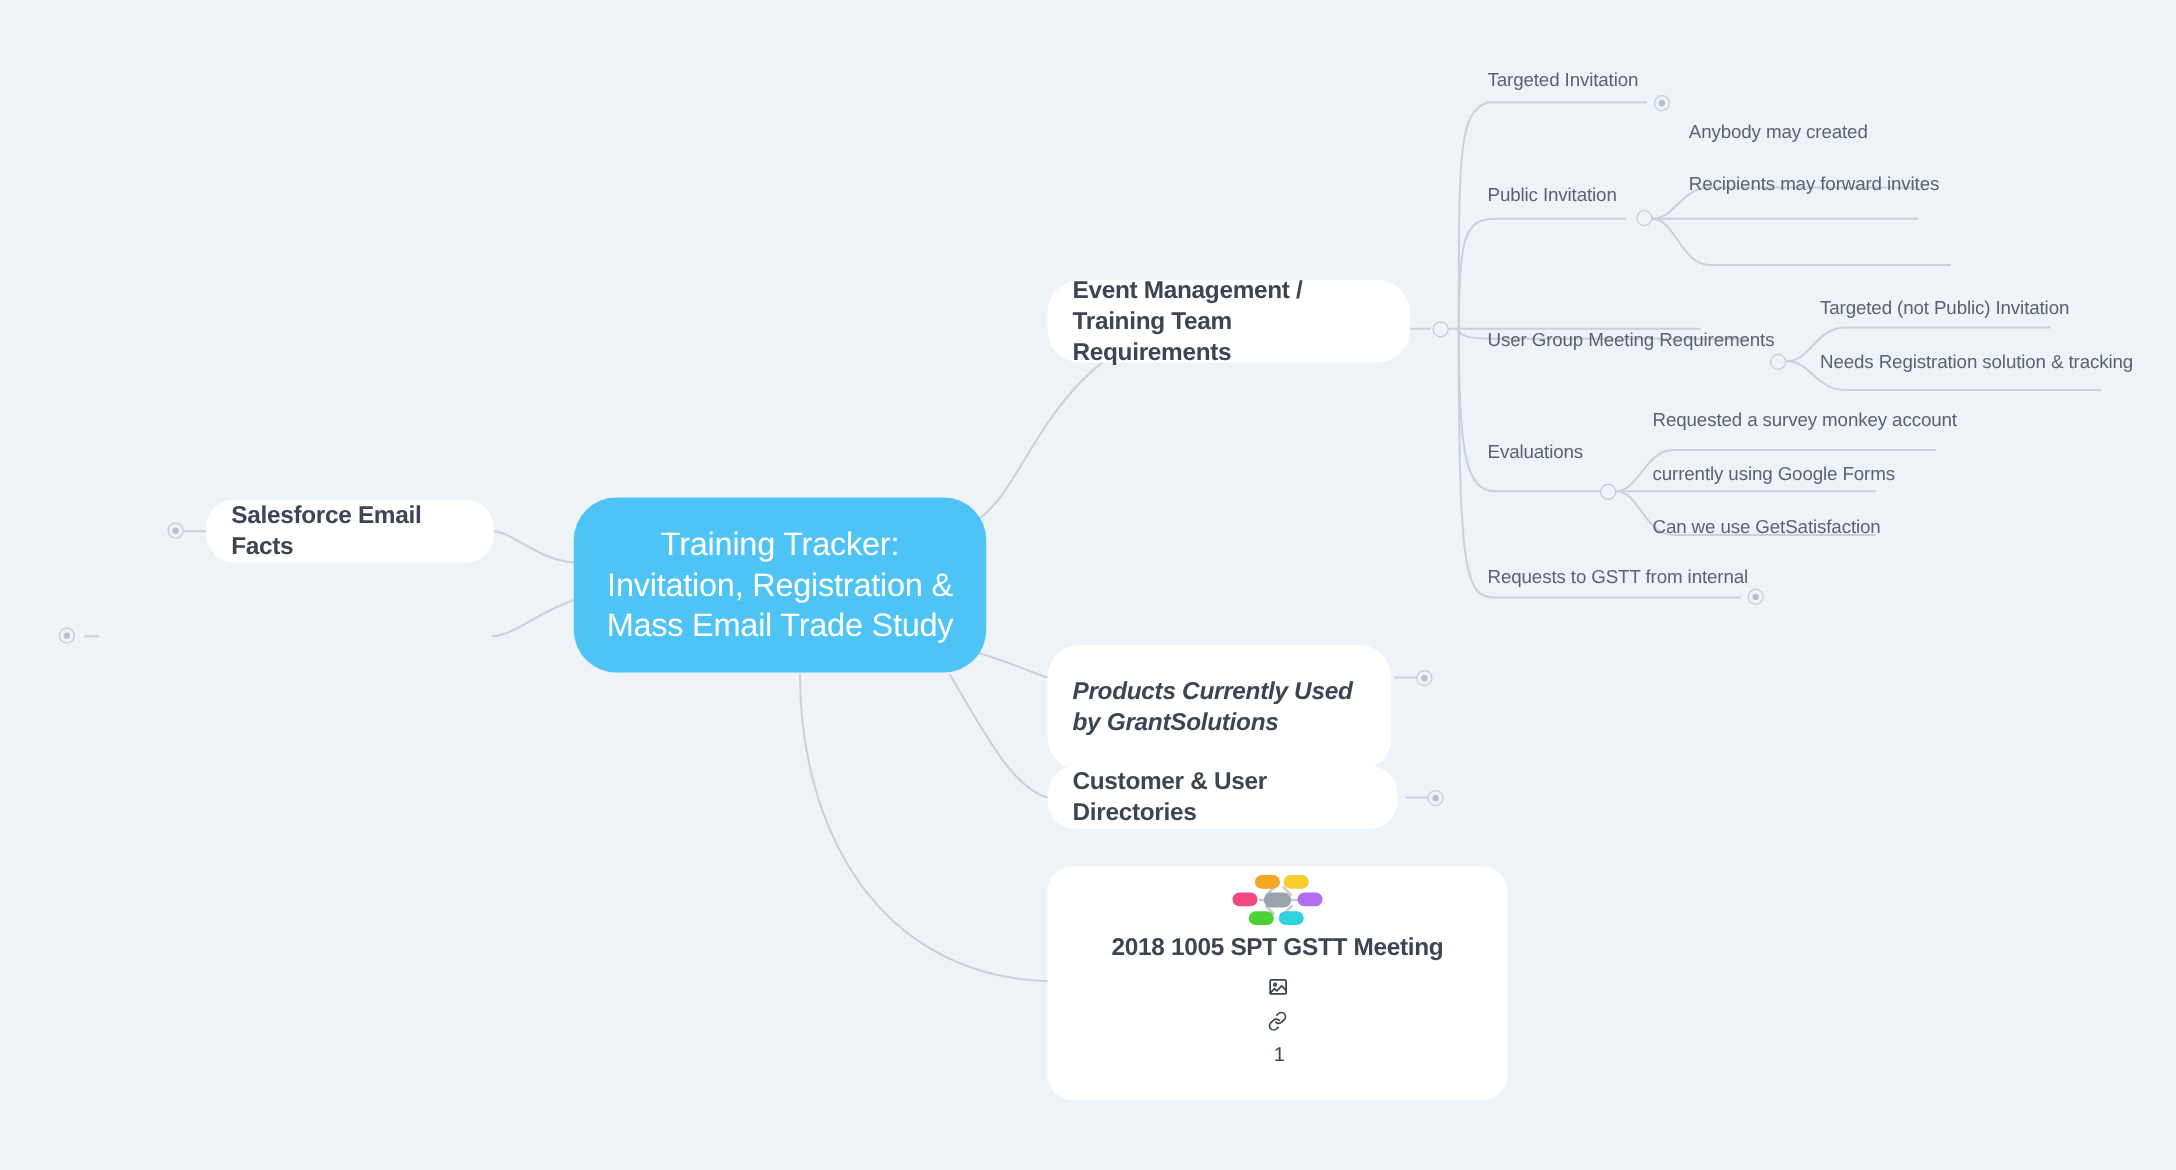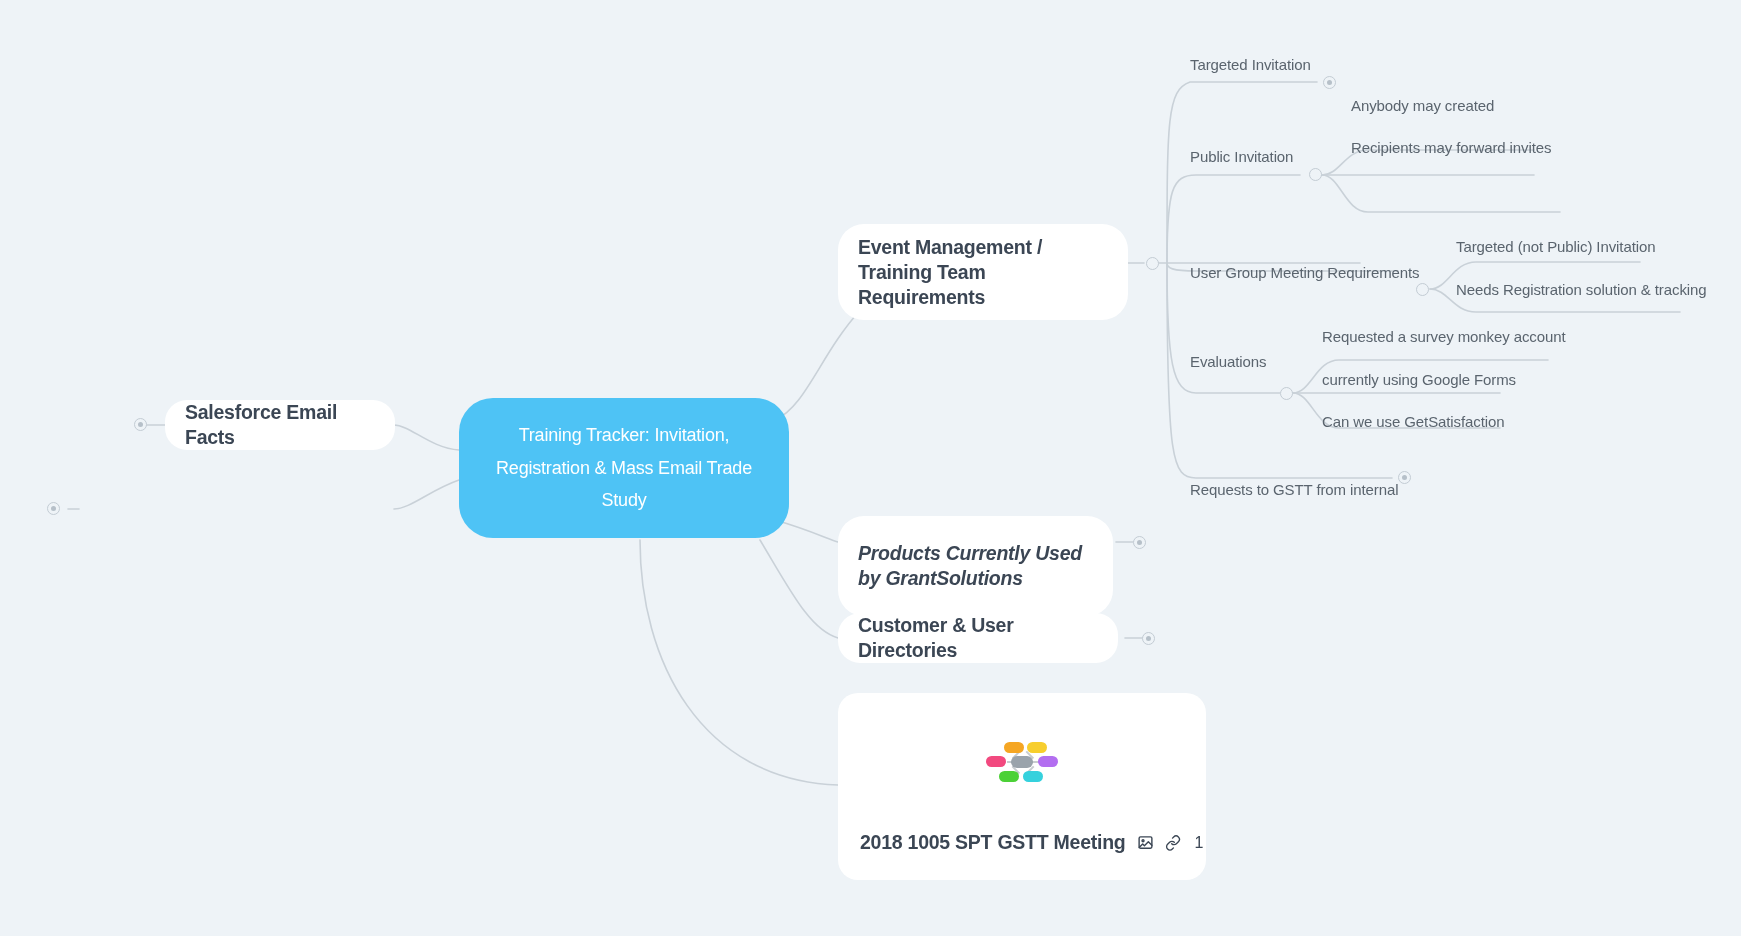--- a/index.html
+++ b/index.html
@@ -39,21 +39,21 @@
 
   
   .root-node {
     background: #4ec3f5;
     border-radius: 34px;
     color: #ffffff;
     display: flex;
     align-items: center;
     justify-content: center;
     text-align: center;
-    font-size: 18px;
+    font-size: 26px;
     line-height: 32.5px;
     font-weight: 400;
     padding: 0 22px;
     letter-spacing: -0.2px;
   }
 
   
   .card-node {
     background: #ffffff;
     border-radius: 22px;
@@ -116,20 +116,21 @@
     flex: 1 1 auto;
     display: flex;
     align-items: center;
     justify-content: center;
   }
   .image-card .caption-row {
     display: flex;
     align-items: center;
     gap: 11px;
     padding: 0 22px 26px 22px;
+    flex-direction: column;
   }
   .image-card .caption-text {
     color: #3b4654;
     font-weight: 700;
     font-size: 19.5px;
     letter-spacing: -0.25px;
     white-space: nowrap;
   }
   .meta-icon {
     display: inline-flex;
@@ -218,21 +219,21 @@
 Mass Email Trade Study</span>
   </div>
 
   <div class="node card-node" style="left:165px; top:400px; width:230px; height:50px;">
     <span>Salesforce Email Facts</span>
   </div>
   <div class="handle collapsed" style="left:134px; top:418px;"></div>
 
   <div class="handle collapsed" style="left:47px; top:502px;"></div>
 
-  <div class="node card-node two-line" style="left:838px; top:224px; width:290px; height:96px;">
+  <div class="node card-node two-line" style="left:838px; top:224px; width:290px; height:66px;">
     <span>Event Management / Training Team Requirements</span>
   </div>
   <div class="handle" style="left:1146px; top:257px;"></div>
 
   <div class="leaf-node" style="left:1190px; top:55px;">Targeted Invitation</div>
   <div class="handle collapsed" style="left:1323px; top:76px;"></div>
 
   <div class="leaf-node" style="left:1190px; top:147px;">Public Invitation</div>
   <div class="handle" style="left:1309px; top:168px;"></div>
 
@@ -245,21 +246,21 @@
   <div class="leaf-node" style="left:1456px; top:237px;">Targeted (not Public) Invitation</div>
   <div class="leaf-node" style="left:1456px; top:280px;">Needs Registration solution &amp; tracking</div>
 
   <div class="leaf-node" style="left:1190px; top:352px;">Evaluations</div>
   <div class="handle" style="left:1280px; top:387px;"></div>
 
   <div class="leaf-node" style="left:1322px; top:327px;">Requested a survey monkey account</div>
   <div class="leaf-node" style="left:1322px; top:370px;">currently using Google Forms</div>
   <div class="leaf-node" style="left:1322px; top:412px;">Can we use GetSatisfaction</div>
 
-  <div class="leaf-node" style="left:1190px; top:452px;margin-top:28px;">Requests to GSTT from internal</div>
+  <div class="leaf-node" style="left:1190px; top:452px;">Requests to GSTT from internal</div>
   <div class="handle collapsed" style="left:1398px; top:471px;"></div>
 
   <div class="node card-node two-line" style="left:838px; top:516px; width:275px; height:100px;font-style:italic;">
     <span>Products Currently Used by GrantSolutions</span>
   </div>
   <div class="handle collapsed" style="left:1133px; top:536px;"></div>
 
   <div class="node card-node" style="left:838px; top:613px; width:280px; height:50px;">
     <span>Customer &amp; User Directories</span>
   </div>

